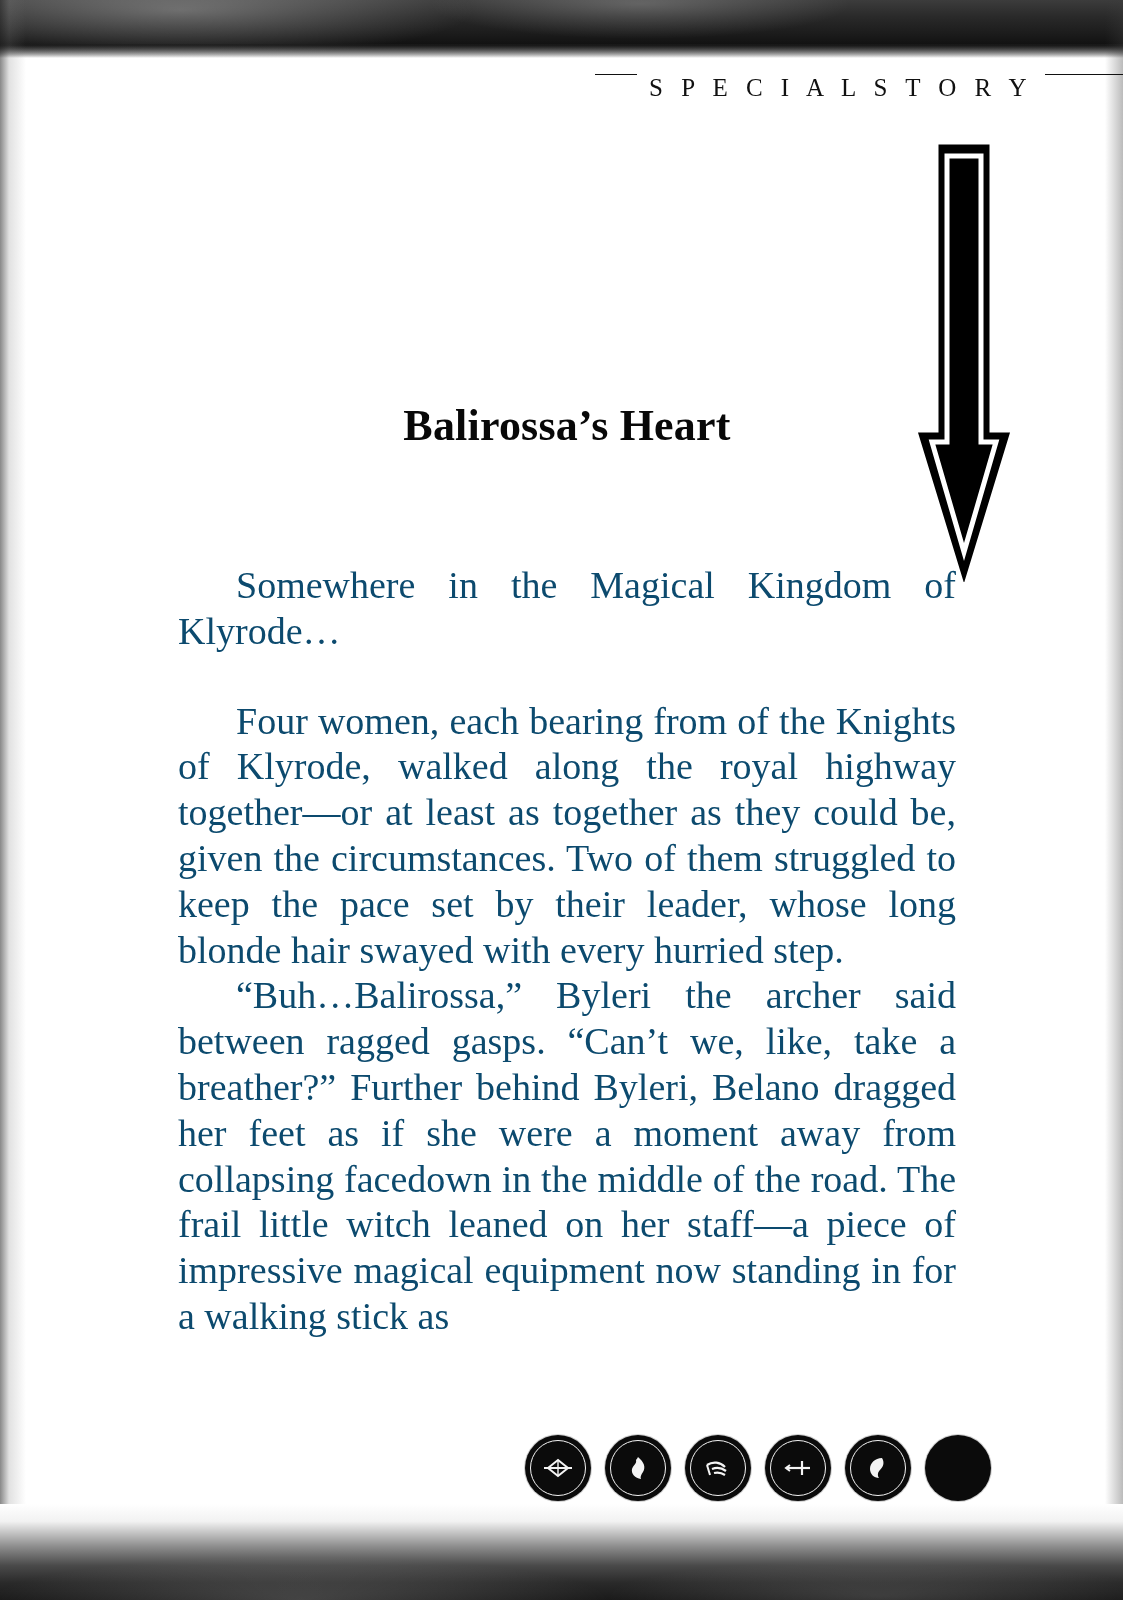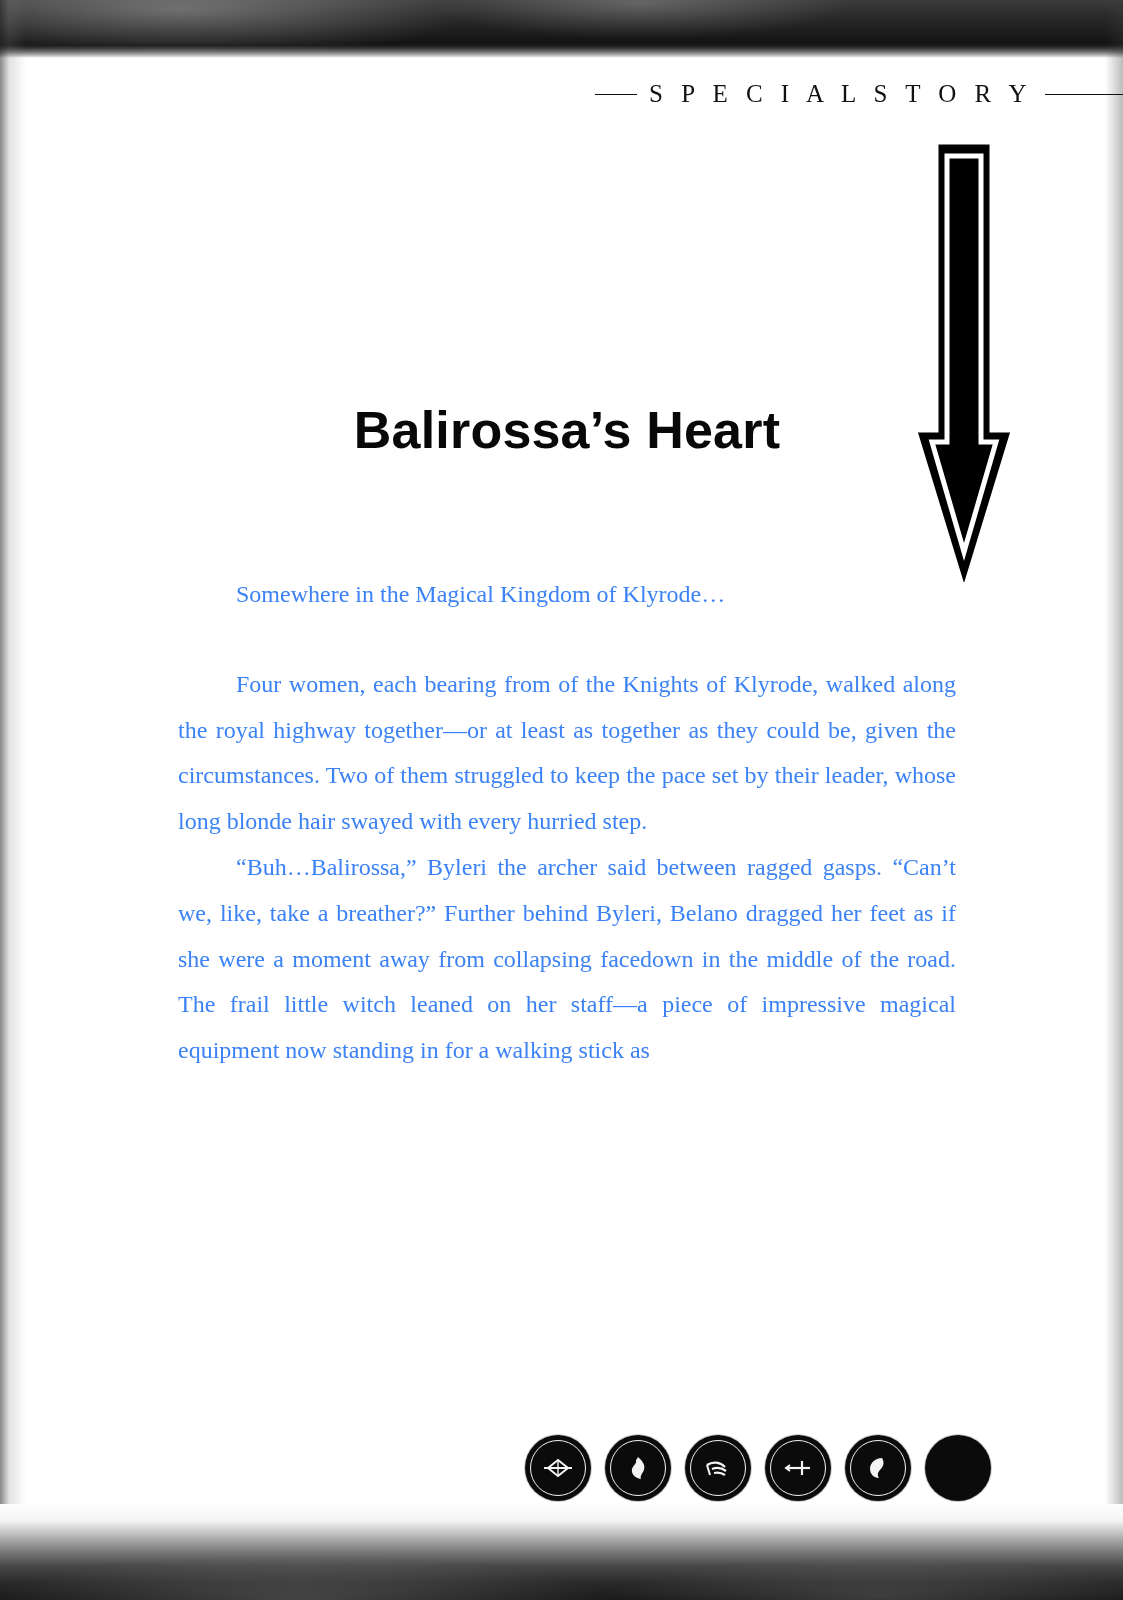--- a/index.html
+++ b/index.html
@@ -68,21 +68,21 @@
   }
 
   
   .running-head {
     position: absolute;
     top: 74px;
     right: 0px;
     width: 528px;
     height: 40px;
     display: flex;
-    align-items: center;
+    align-items: flex-start;
   }
   .running-head .rule {
     flex: 0 0 auto;
     width: 42px;
     height: 1px;
     background: #111;
     margin-right: 12px;
   }
   .running-head .rule-right {
     flex: 1 1 auto;
@@ -108,35 +108,35 @@
   }
 
   
   .content {
     position: absolute;
     left: 178px;
     top: 400px;
     width: 778px;
   }
   .story-title {
-    font-family: Liberation Sans, sans-serif;
+    font-family: Liberation Serif, serif;
     font-weight: bold;
-    font-size: 52px;
+    font-size: 44px;
     text-align: center;
     margin: 0 0 112px 0;
     letter-spacing: 0.2px;
     color: #080808;
   }
   .para {
-    font-size: 24px;
+    font-size: 38px;
     line-height: 45.8px;
     text-align: justify;
     text-justify: inter-word;
     margin: 0;
-    color: #3b82f6;
+    color: #0c4a6e;
     hyphens: none;
   }
   .para.indent {
     text-indent: 58px;
   }
   .gap-after {
     margin-bottom: 44px;
   }
 
   

